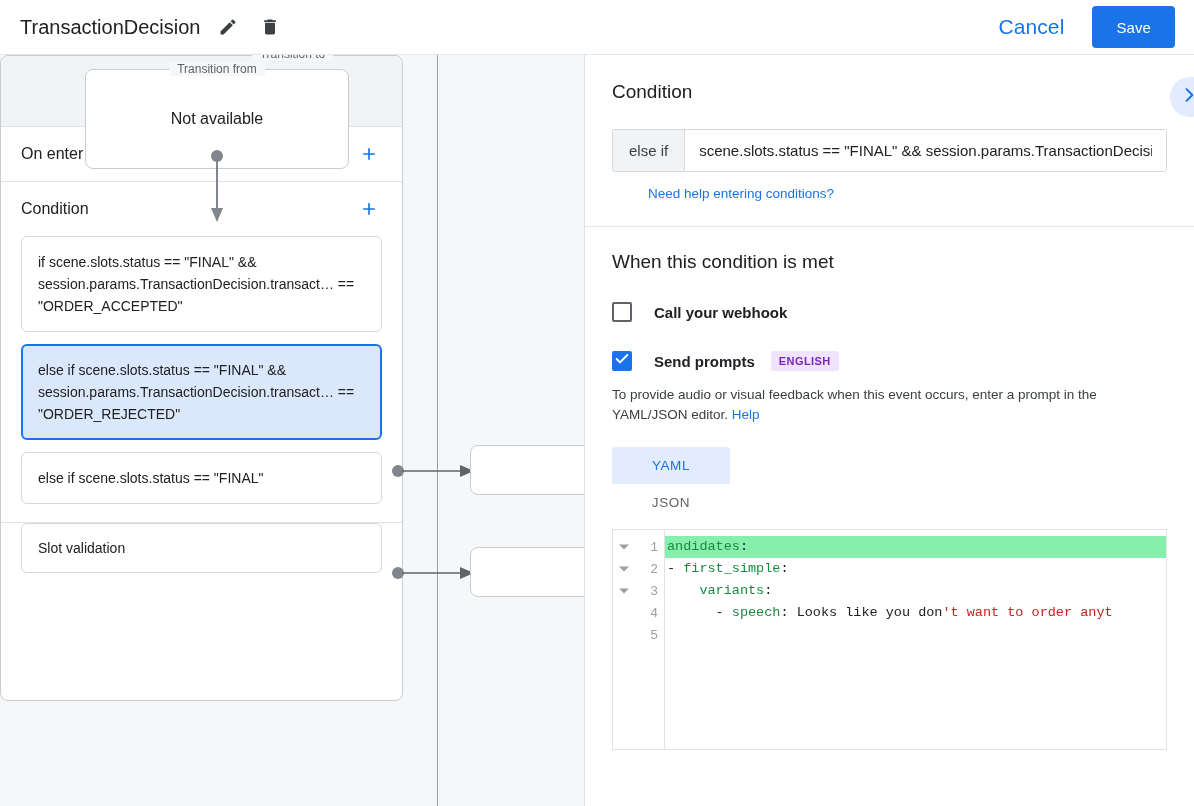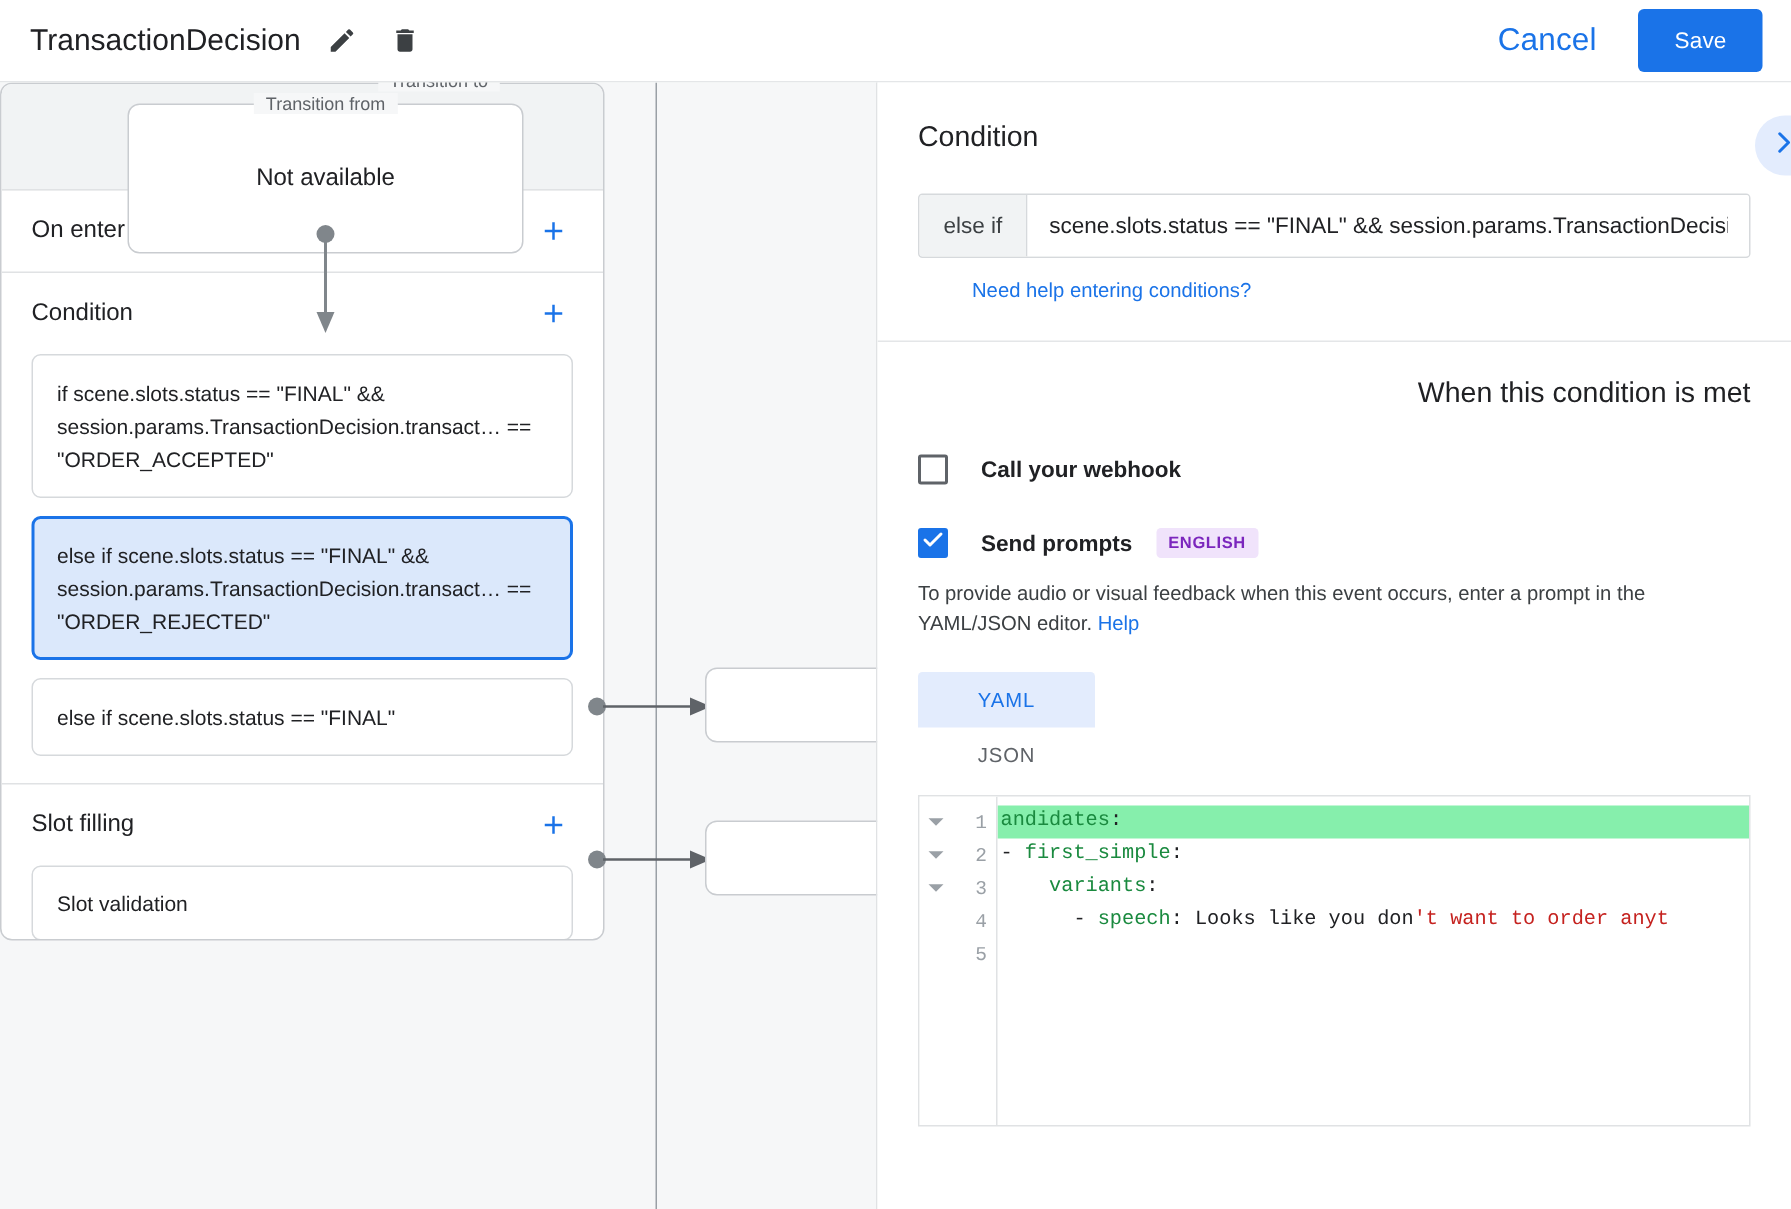--- a/index.html
+++ b/index.html
@@ -66,21 +66,21 @@
     left: 85px; top: 14px; width: 264px; height: 100px;
     display: flex; align-items: center; justify-content: center;
   }
   #node-from .body { font-size: 16px; color: #202124; }
 
   
   .arrow-wrap { position: absolute; left: 180px; top: 95px; width: 75px; height: 140px; }
 
   
   #node-to {
-    left: 16px; top: 179px; width: 403px; height: 572px;
+    left: 16px; top: 179px; width: 403px; height: 646px;
     background: #ffffff; border: 1px solid #c9ccd0; border-radius: 8px;
     overflow: hidden;
   }
   #node-to .legend {
     position: absolute; top: -8px; left: 50%; transform: translateX(-50%);
     background: #f6f7f8; padding: 0 8px; font-size: 12px; color: #5f6368;
     white-space: nowrap;
   }
   .node-to-header {
     background: #f1f3f4; padding: 14px 0 16px; text-align: center;
@@ -159,21 +159,21 @@
     flex: 1; border: none; outline: none; padding: 0 14px;
     font-size: 15px; color: #202124; font-family: inherit;
     background: #fff; min-width: 0;
   }
   .help-link {
     display: inline-block; margin-top: 14px; color: #1a73e8;
     font-size: 13.5px; text-decoration: none; cursor: pointer; margin-left: 36px;
   }
 
   .rp-met { padding-top: 24px; }
-  .rp-met-title { font-size: 19px; color: #202124; text-align: right; }
+  .rp-met-title { font-size: 19px; color: #202124; }
 
   .check-row { display: flex; align-items: center; margin-top: 29px; }
   .cb {
     width: 20px; height: 20px; border: 2px solid #5f6368; border-radius: 2px;
     background: #fff; cursor: pointer; flex: none;
   }
   .cb.checked {
     background: #1a73e8; border-color: #1a73e8;
     display: flex; align-items: center; justify-content: center;
   }
@@ -306,30 +306,20 @@
           </button>
         </div>
         <div class="cond-list">
           <div class="cond-card">if scene.slots.status == "FINAL" &amp;&amp; session.params.TransactionDecision.transact… == "ORDER_ACCEPTED"</div>
           <div class="cond-card selected">else if scene.slots.status == "FINAL" &amp;&amp; session.params.TransactionDecision.transact… == "ORDER_REJECTED"</div>
           <div class="cond-card last">else if scene.slots.status == "FINAL"</div>
         </div>
       </div>
 
       <div class="section">
-        <div class="section-head">
-          <span class="section-title">Slot filling</span>
-          <button class="plus-btn">
-            <span>
-              <svg width="20" height="20" viewBox="0 0 24 24" fill="#1a73e8">
-                <path d="M19 13h-6v6h-2v-6H5v-2h6V5h2v6h6v2z"></path>
-              </svg>
-            </span>
-          </button>
-        </div>
         <div class="slot-card">Slot validation</div>
       </div>
     </div>
 
     <div class="conn" style="left:392px; top:405px;">
       <svg width="90" height="22" viewBox="0 0 90 22">
         <circle cx="6" cy="11" r="6" fill="#80868b"></circle>
         <line x1="10" y1="11" x2="72" y2="11" stroke="#5f6368" stroke-width="1.6"></line>
         <polygon points="82,11 68,5 68,17" fill="#5f6368"></polygon>
       </svg>

